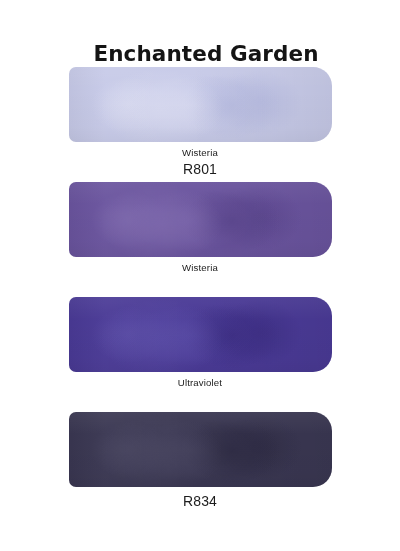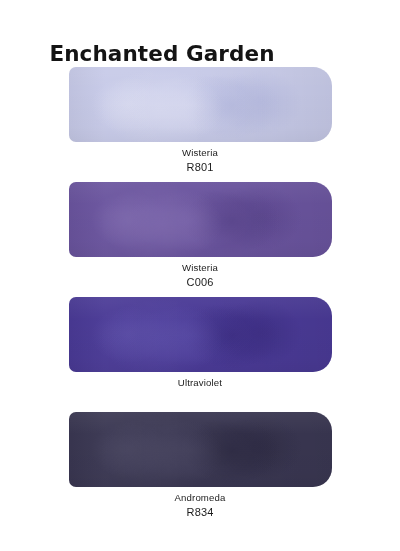--- a/index.html
+++ b/index.html
@@ -29,20 +29,21 @@
     top: 28px;
     left: 0;
     width: 324px;
     text-align: center;
     font-size: 21.5px;
     font-weight: bold;
     letter-spacing: 0.1px;
     color: #141414;
     font-family: "DejaVu Sans", "Liberation Sans", sans-serif;
     line-height: 1.1;
+    padding-left: 44px;
   }
 
   
   .swatch-list {
     position: absolute;
     top: 67px;
     left: 0;
     width: 400px;
   }
 
@@ -101,21 +102,21 @@
   }
 
   .swatch-name {
     display: block;
     font-size: 9.6px;
     letter-spacing: 0.15px;
   }
 
   .swatch-code {
     display: block;
-    font-size: 11px;
+    font-size: 14px;
     letter-spacing: 0.15px;
   }
 </style>
 </head>
 <body style="background: rgb(255, 255, 255);">
 
 <div class="page">
 
   <h1 class="palette-title">Enchanted Garden</h1>
 
@@ -126,33 +127,31 @@
       <div class="swatch-caption">
         <span class="swatch-name">Wisteria</span>
         <span class="swatch-code">R801</span>
       </div>
     </div>
 
     <div class="swatch-entry">
       <div class="swatch-chip" style="background-image: radial-gradient(rgb(123, 102, 171) 0%, rgba(255, 255, 255, 0) 62%), radial-gradient(rgb(93, 72, 144) 0%, rgba(255, 255, 255, 0) 58%), radial-gradient(rgb(123, 102, 171) 0%, rgba(255, 255, 255, 0) 60%), radial-gradient(rgb(93, 72, 144) 0%, rgba(255, 255, 255, 0) 55%), radial-gradient(rgb(123, 102, 171) 0%, rgba(255, 255, 255, 0) 57%), radial-gradient(rgb(93, 72, 144) 0%, rgba(255, 255, 255, 0) 56%), linear-gradient(rgb(106, 84, 158), rgb(106, 84, 158));"></div>
       <div class="swatch-caption">
         <span class="swatch-name">Wisteria</span>
-        <span class="swatch-code">C006</span>
       </div>
     </div>
 
     <div class="swatch-entry">
       <div class="swatch-chip" style="background-image: radial-gradient(rgb(88, 74, 164) 0%, rgba(255, 255, 255, 0) 62%), radial-gradient(rgb(63, 48, 135) 0%, rgba(255, 255, 255, 0) 58%), radial-gradient(rgb(88, 74, 164) 0%, rgba(255, 255, 255, 0) 60%), radial-gradient(rgb(63, 48, 135) 0%, rgba(255, 255, 255, 0) 55%), radial-gradient(rgb(88, 74, 164) 0%, rgba(255, 255, 255, 0) 57%), radial-gradient(rgb(63, 48, 135) 0%, rgba(255, 255, 255, 0) 56%), linear-gradient(rgb(74, 58, 150), rgb(74, 58, 150));"></div>
       <div class="swatch-caption">
         <span class="swatch-name">Ultraviolet</span>
       </div>
     </div>
 
     <div class="swatch-entry">
       <div class="swatch-chip" style="background-image: radial-gradient(rgb(70, 67, 94) 0%, rgba(255, 255, 255, 0) 62%), radial-gradient(rgb(48, 45, 70) 0%, rgba(255, 255, 255, 0) 58%), radial-gradient(rgb(70, 67, 94) 0%, rgba(255, 255, 255, 0) 60%), radial-gradient(rgb(48, 45, 70) 0%, rgba(255, 255, 255, 0) 55%), radial-gradient(rgb(70, 67, 94) 0%, rgba(255, 255, 255, 0) 57%), radial-gradient(rgb(48, 45, 70) 0%, rgba(255, 255, 255, 0) 56%), linear-gradient(rgb(58, 55, 82), rgb(58, 55, 82));"></div>
       <div class="swatch-caption">
-        <span class="swatch-name">Andromeda</span>
         <span class="swatch-code">R834</span>
       </div>
     </div>
 
   </div>
 </div>
 
 </body></html>

